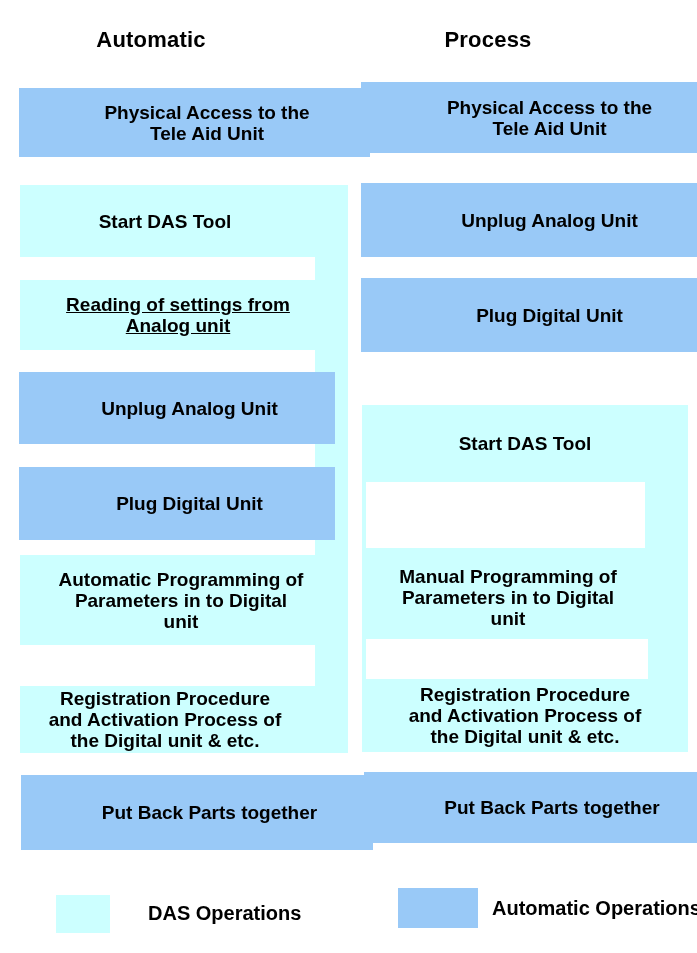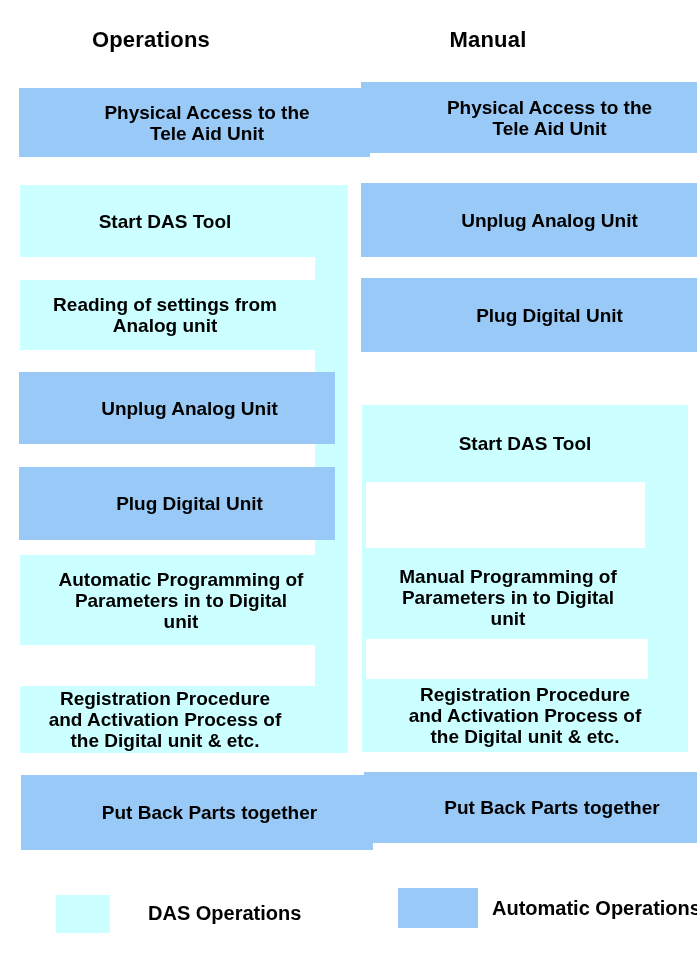--- a/index.html
+++ b/index.html
@@ -45,39 +45,39 @@
     font-size: 20px;
     line-height: 24px;
     white-space: nowrap;
   }
 </style>
 </head>
 <body>
 
 <div id="stage">
 
-  <div class="hdr" style="left:20px;">Operations</div>
-  <div class="hdr" style="left:357px;">Manual</div>
+  <div class="hdr" style="left:20px;">Automatic</div>
+  <div class="hdr" style="left:357px;">Process</div>
 
   <div class="abs fill-das" style="left:20px;  top:185px; width:328px; height:568px;"></div>
   <div class="abs fill-das" style="left:362px; top:405px; width:326px; height:347px;"></div>
 
   <div class="abs fill-gap" style="left:0px;   top:257px; width:315px; height:23px;"></div>
   <div class="abs fill-gap" style="left:0px;   top:350px; width:315px; height:22px;"></div>
   <div class="abs fill-gap" style="left:0px;   top:444px; width:315px; height:23px;"></div>
   <div class="abs fill-gap" style="left:0px;   top:540px; width:315px; height:15px;"></div>
   <div class="abs fill-gap" style="left:0px;   top:645px; width:315px; height:41px;"></div>
 
   <div class="abs fill-gap" style="left:366px; top:482px; width:279px; height:66px;"></div>
   <div class="abs fill-gap" style="left:366px; top:639px; width:282px; height:40px;"></div>
 
   <div class="box fill-phys" style="left:19px; top:88px;  width:326px; height:69px;">Physical Access to the
 Tele Aid Unit</div>
   <div class="box" style="left:20px; top:185px; width:290px; height:72px;">Start DAS Tool</div>
-  <div class="box" style="left:20px; top:280px; width:290px; height:70px;">Reading of settings from
+  <div class="box" style="left:33px; top:280px; width:290px; height:70px;text-decoration:underline;">Reading of settings from
 Analog unit</div>
   <div class="box fill-phys" style="left:19px; top:372px; width:291px; height:72px;">Unplug Analog Unit</div>
   <div class="box fill-phys" style="left:19px; top:467px; width:291px; height:73px;">Plug Digital Unit</div>
   <div class="box" style="left:20px; top:555px; width:290px; height:90px;padding-left:16px;">Automatic Programming of
 Parameters in to Digital
 unit</div>
   <div class="box" style="left:20px; top:686px; width:290px; height:67px;">Registration Procedure
 and Activation Process of
 the Digital unit &amp; etc.</div>
   <div class="box fill-phys" style="left:21px; top:775px; width:327px; height:75px;">Put Back Parts together</div>

